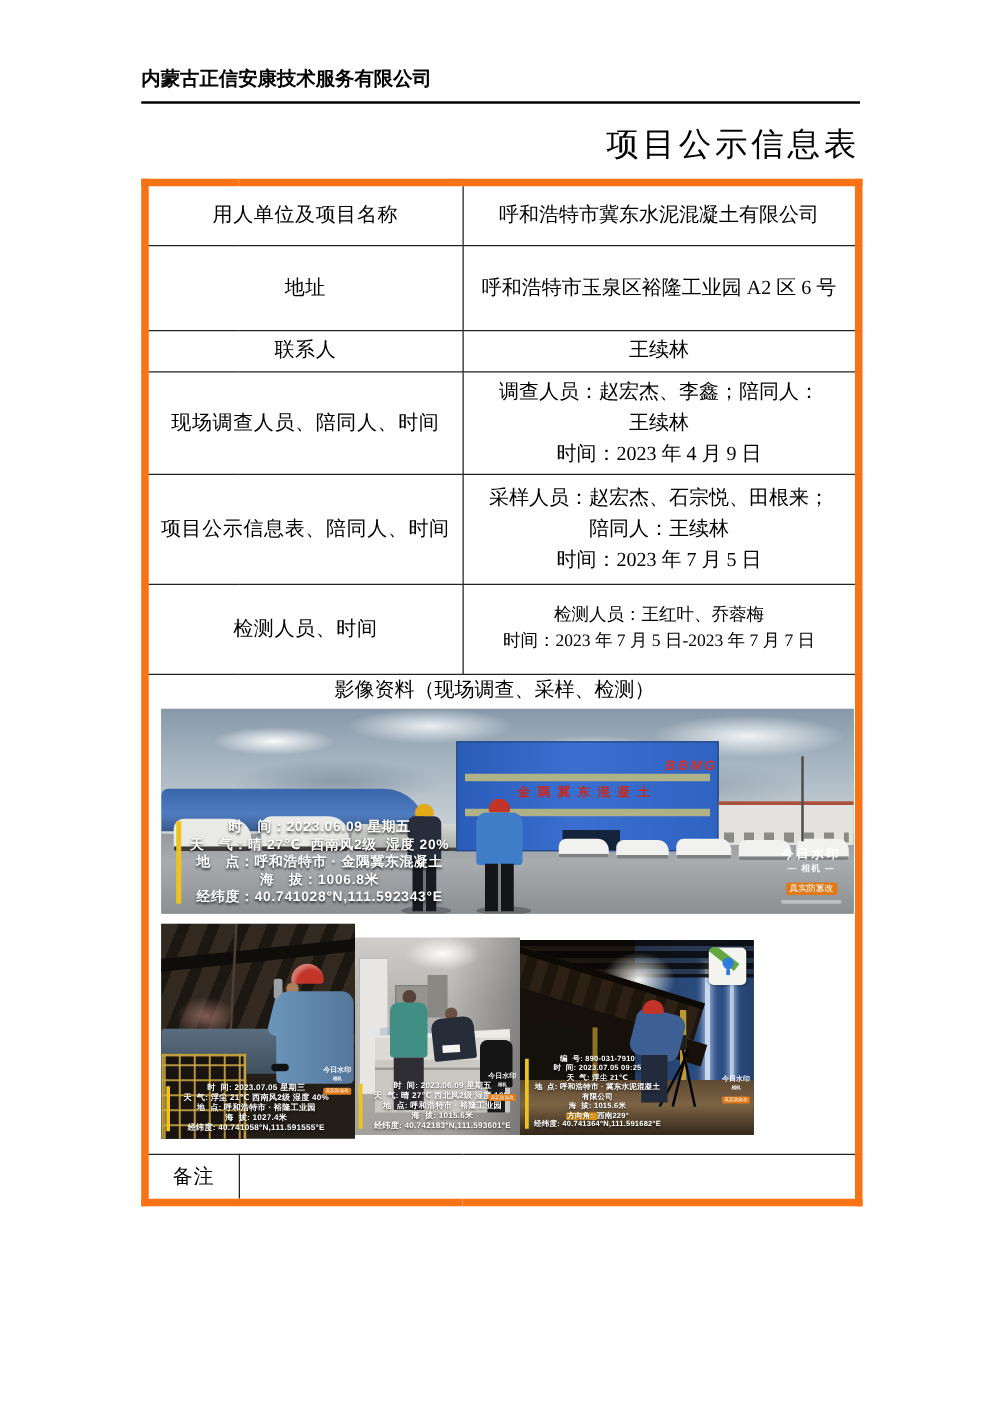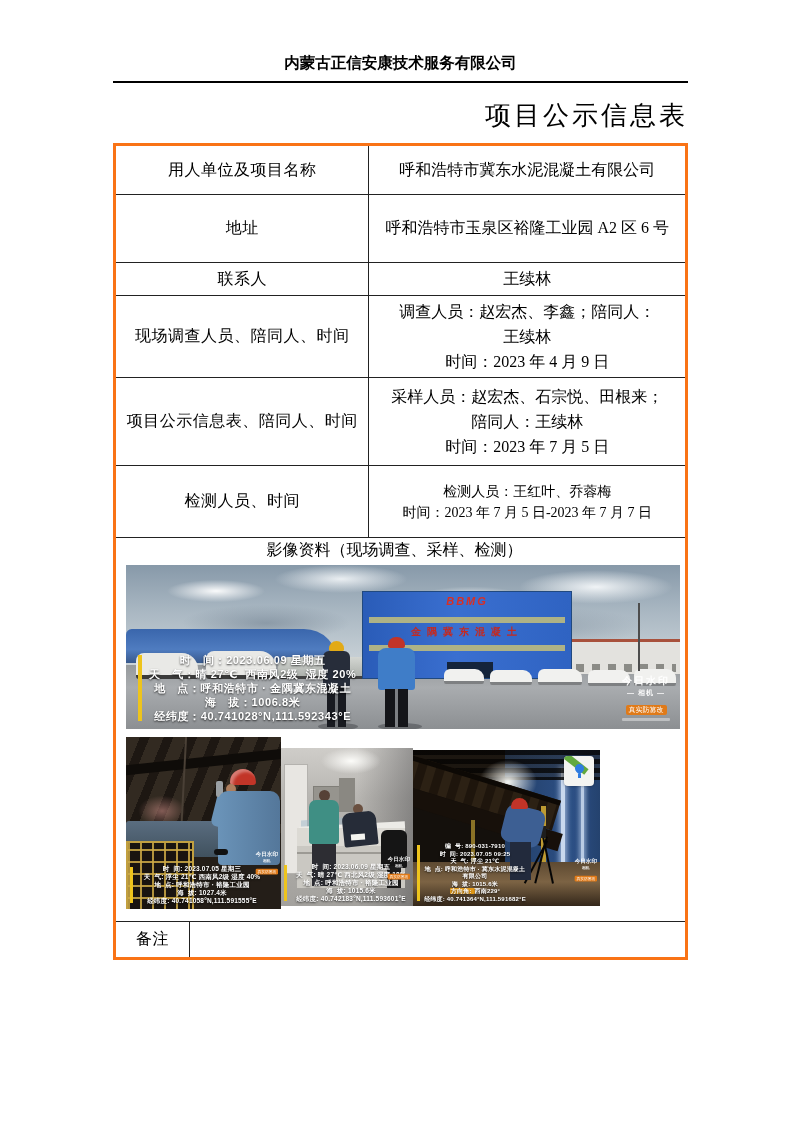--- a/index.html
+++ b/index.html
@@ -1,30 +1,30 @@
 <!DOCTYPE html>
 <html><head>
 <meta charset="utf-8">
 <style>
   html,body{margin:0;padding:0;background:#ffffff;}
   .page{position:relative;width:800px;height:1131px;background:#fff;
         font-family:"Liberation Serif","DejaVu Serif",serif;color:#000;overflow:hidden;}
   .content{position:absolute;left:113px;top:0;width:575px;}
 
   
-  .doc-header{display:flex;justify-content:center;gap:34px;align-items:baseline;
+  .doc-header{display:flex;justify-content:flex-start;gap:34px;align-items:baseline;
               font-weight:bold;font-size:15.5px;padding-top:53px;padding-bottom:7px;
               border-bottom:2px solid #000;white-space:nowrap;}
   .page-title{text-align:right;font-size:26px;font-weight:normal;letter-spacing:3px;margin:15px 0 10px 0;}
 
   
   table.main{border-collapse:collapse;width:575px;table-layout:fixed;}
   table.main td{border:1px solid #222;text-align:center;vertical-align:middle;
                 font-size:16px;padding:2px 4px;}
-  table.main{border:3px solid #f97316;}
+  table.main{border:6px solid #f97316;}
   .lbl{letter-spacing:.5px;}
   .val-lines div{line-height:25px;}
   .r1{height:50px;} .r2{height:68px;} .r3{height:33px;} .r4{height:33px;}
   .r5{height:82px;} .r6{height:88px;} .r7{height:72px;}
   .r7 .val-lines div{font-size:14px;line-height:21px;}
   .media-cell{padding:0 !important;}
   .media-title{font-size:16px;padding:2px 12px 3px 0;}
   .remark-row td{height:31px;}
   .remark-val{text-align:left !important;}
 
@@ -48,21 +48,21 @@
     background:linear-gradient(180deg,#969a9d 0%,#a9acaf 35%,#8c8f92 100%);}
   .p1 .wh-left{left:0;top:64px;width:212px;height:34px;border-radius:10px 60px 0 0;
     background:linear-gradient(180deg,#3a66ac 0%,#4f7cc0 60%,#39598c 100%);}
   .p1 .truck{background:#e9e9e6;border-bottom:4px solid #3b3b3b;border-radius:8px 16px 3px 3px;}
   .p1 .t1{left:10px;top:88px;width:62px;height:22px;}
   .p1 .t2{left:80px;top:86px;width:70px;height:24px;}
   .p1 .tank{left:152px;top:92px;width:178px;height:19px;background:linear-gradient(180deg,#d3d6d2,#aeb2ad);
     border-radius:10px 12px 4px 4px;border-bottom:3px solid #424242;}
   .p1 .bldg{left:236px;top:26px;width:208px;height:86px;border:1px solid #21497f;
     background:linear-gradient(90deg,#2a5cb8,#3a6fd0 45%,#2f63c2);}
-  .p1 .logo{left:0;top:3px;width:100%;text-align:center;color:#d92f24;font-weight:bold;
+  .p1 .logo{left:0;top:13px;width:100%;text-align:right;color:#d92f24;font-weight:bold;
     font-style:italic;font-size:11px;letter-spacing:2px;font-family:"Liberation Sans",sans-serif;}
   .p1 .stripe{left:3%;width:94%;height:6px;background:#aeb286;}
   .p1 .s1{top:25px;} .p1 .s2{top:53px;}
   .p1 .banner{left:0;top:33px;width:100%;text-align:center;color:#c5291f;font-weight:bold;
     font-size:10px;letter-spacing:6px;}
   .p1 .door{left:84px;bottom:0;width:46px;height:16px;background:#14243b;}
   .p1 .wh-right{left:446px;top:74px;width:108px;height:32px;background:#e3e2de;
     border-top:3px solid #a8513c;}
   .p1 .wh-right .win{left:4px;bottom:2px;width:100px;height:8px;
     background:repeating-linear-gradient(90deg,#8b8b86 0 8px,#e3e2de 8px 16px);}

